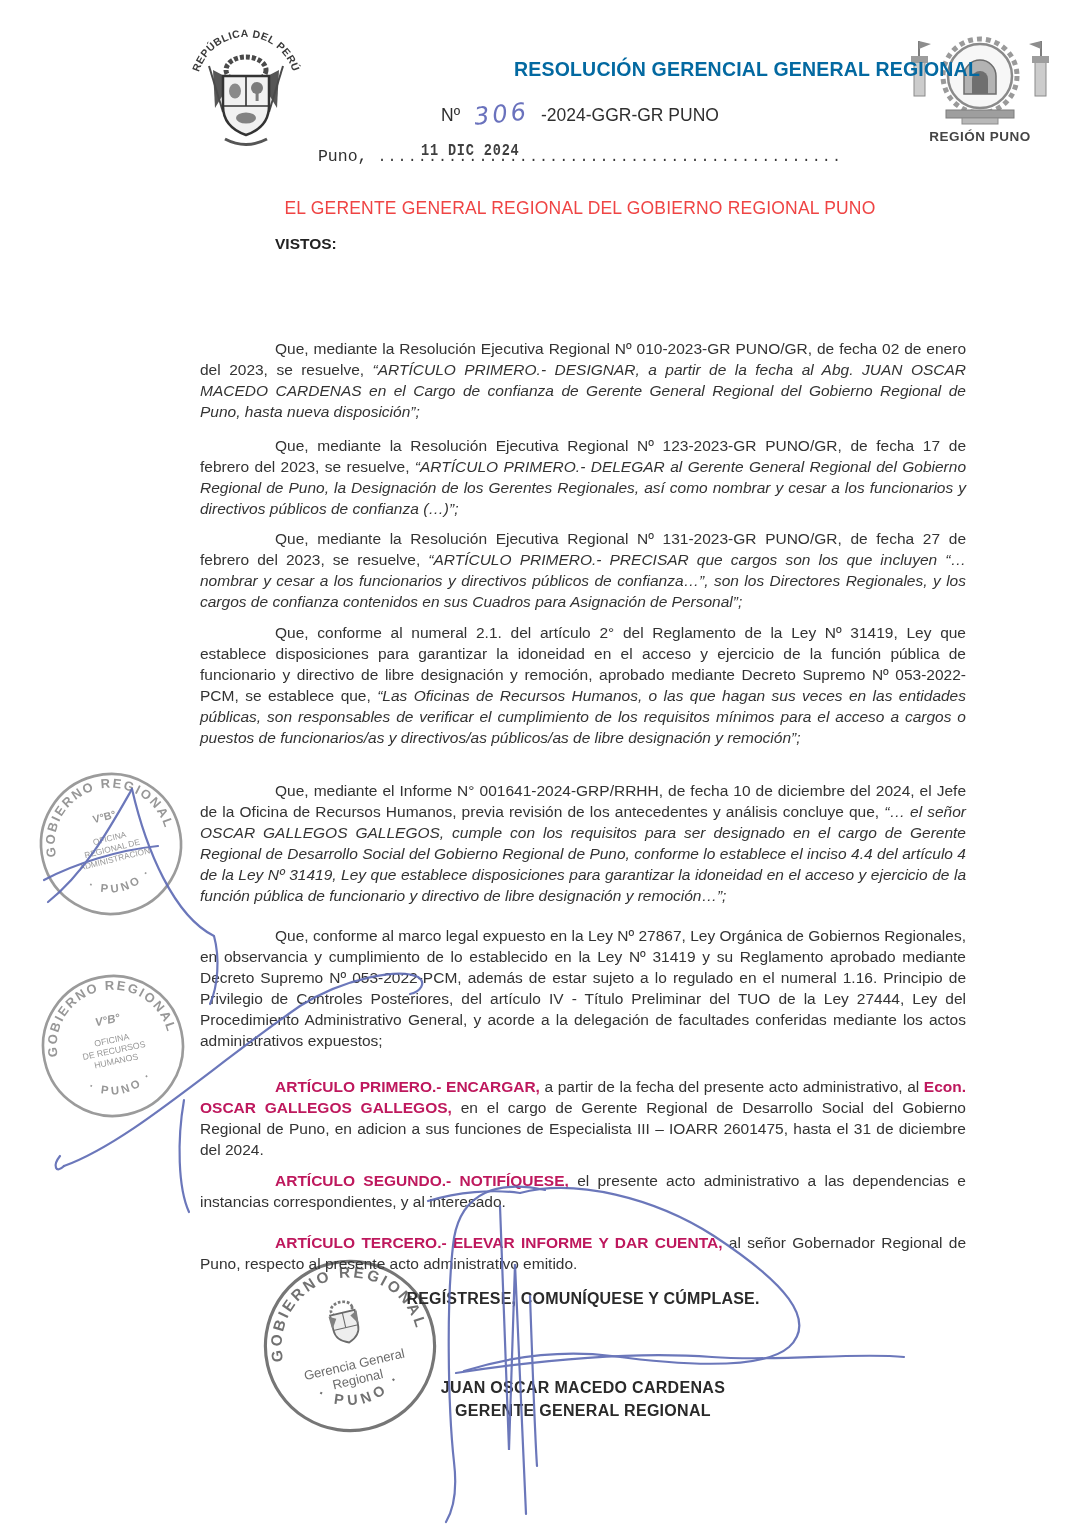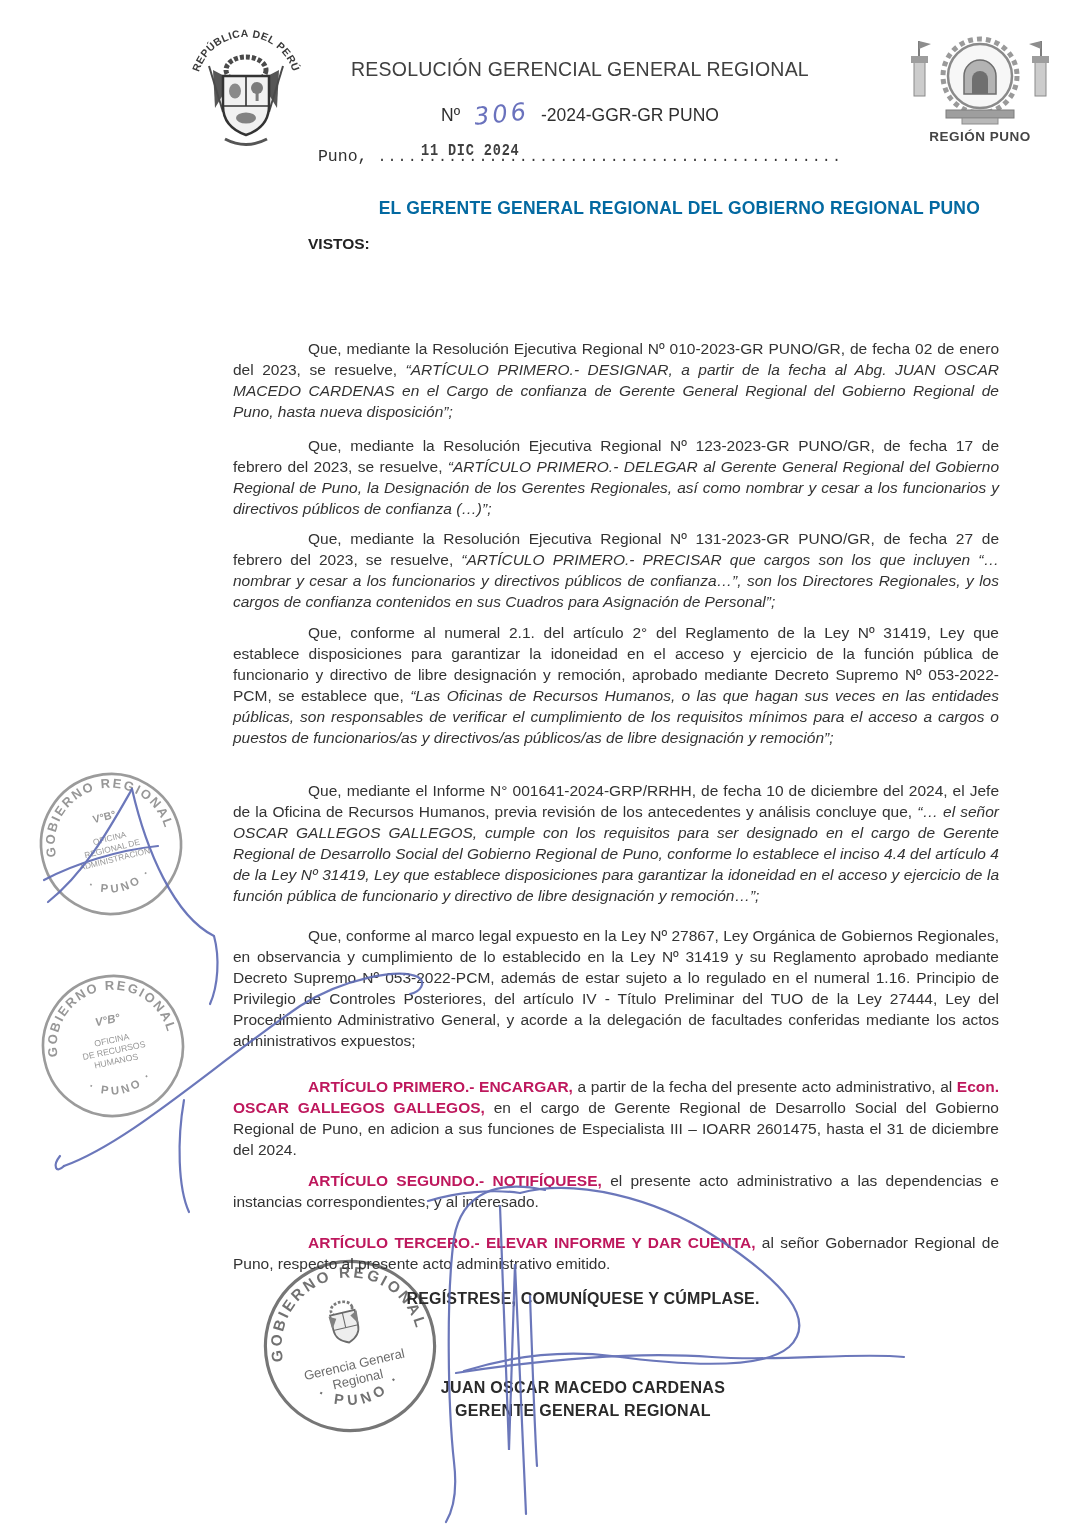--- a/index.html
+++ b/index.html
@@ -3,29 +3,29 @@
 <meta charset="utf-8">
 <style>
   html,body{margin:0;padding:0;background:#e8e8e8;}
   .page{
     position:relative;width:1080px;height:1528px;margin:0 auto;
     background:#ffffff;overflow:hidden;
     font-family:"Liberation Sans", sans-serif;color:#333;
   }
   
   .hdr{position:absolute;left:180px;top:0;width:800px;text-align:center;}
-  .hdr-title{position:absolute;left:0;top:58px;width:100%;font-size:19.5px;font-weight:normal;color:#404040;letter-spacing:.2px;}
+  .hdr-title{position:absolute;left:0;top:58px;width:100%;font-size:19.5px;font-weight:bold;color:#0369a1;letter-spacing:.2px;text-align:right;}
   .hdr-number{position:absolute;left:0;top:99px;width:100%;font-size:17.5px;color:#2f2f2f;}
   .hand{display:inline-block;font-family:"DejaVu Sans",sans-serif;font-style:italic;font-size:24px;color:#6a72bd;letter-spacing:3px;transform:rotate(-6deg) translateY(1px);margin:0 12px 0 14px;}
   .hdr-place{position:absolute;left:0;top:147px;width:100%;font-size:16.5px;color:#303030;font-family:Liberation Mono, monospace;}
   .dots{position:relative;display:inline-block;letter-spacing:1.1px;font-size:15px;color:#3a3a3a;}
   .datestamp{position:absolute;left:44px;top:-8px;font-size:17px;font-weight:bold;color:#3f3f3f;letter-spacing:1px;transform:scaleX(.8);transform-origin:left;white-space:nowrap;}
-  .hdr-issuer{position:absolute;left:0;top:198px;width:100%;font-size:17.5px;font-weight:bold;color:#0369a1;letter-spacing:.2px;text-align:right;}
-  
-  .blk{position:absolute;left:200px;width:766px;font-size:15.5px;line-height:21px;text-align:justify;color:#333;margin-left:33px;}
+  .hdr-issuer{position:absolute;left:0;top:198px;width:100%;font-size:17.5px;font-weight:normal;color:#ef4444;letter-spacing:.2px;}
+  
+  .blk{position:absolute;left:200px;width:766px;font-size:15.5px;line-height:21px;text-align:justify;color:#333;}
   .blk p{margin:0;text-indent:75px;}
   .h{font-weight:bold;color:#222;padding-left:75px;text-align:left;}
   .q{font-style:italic;}
   .bld{font-weight:bold;color:#be185d;}
   .closing{position:absolute;left:200px;width:766px;top:1290px;font-size:16px;font-weight:bold;color:#2a2a2a;text-align:center;letter-spacing:.2px;}
   .sig{position:absolute;left:200px;width:766px;top:1376px;text-align:center;line-height:23px;}
   .sig .nm{font-size:16px;font-weight:bold;color:#2a2a2a;letter-spacing:.3px;}
   .sig .tt{font-size:16px;font-weight:bold;color:#2a2a2a;letter-spacing:.3px;}
   
   .emblem-peru{position:absolute;left:185px;top:20px;}

